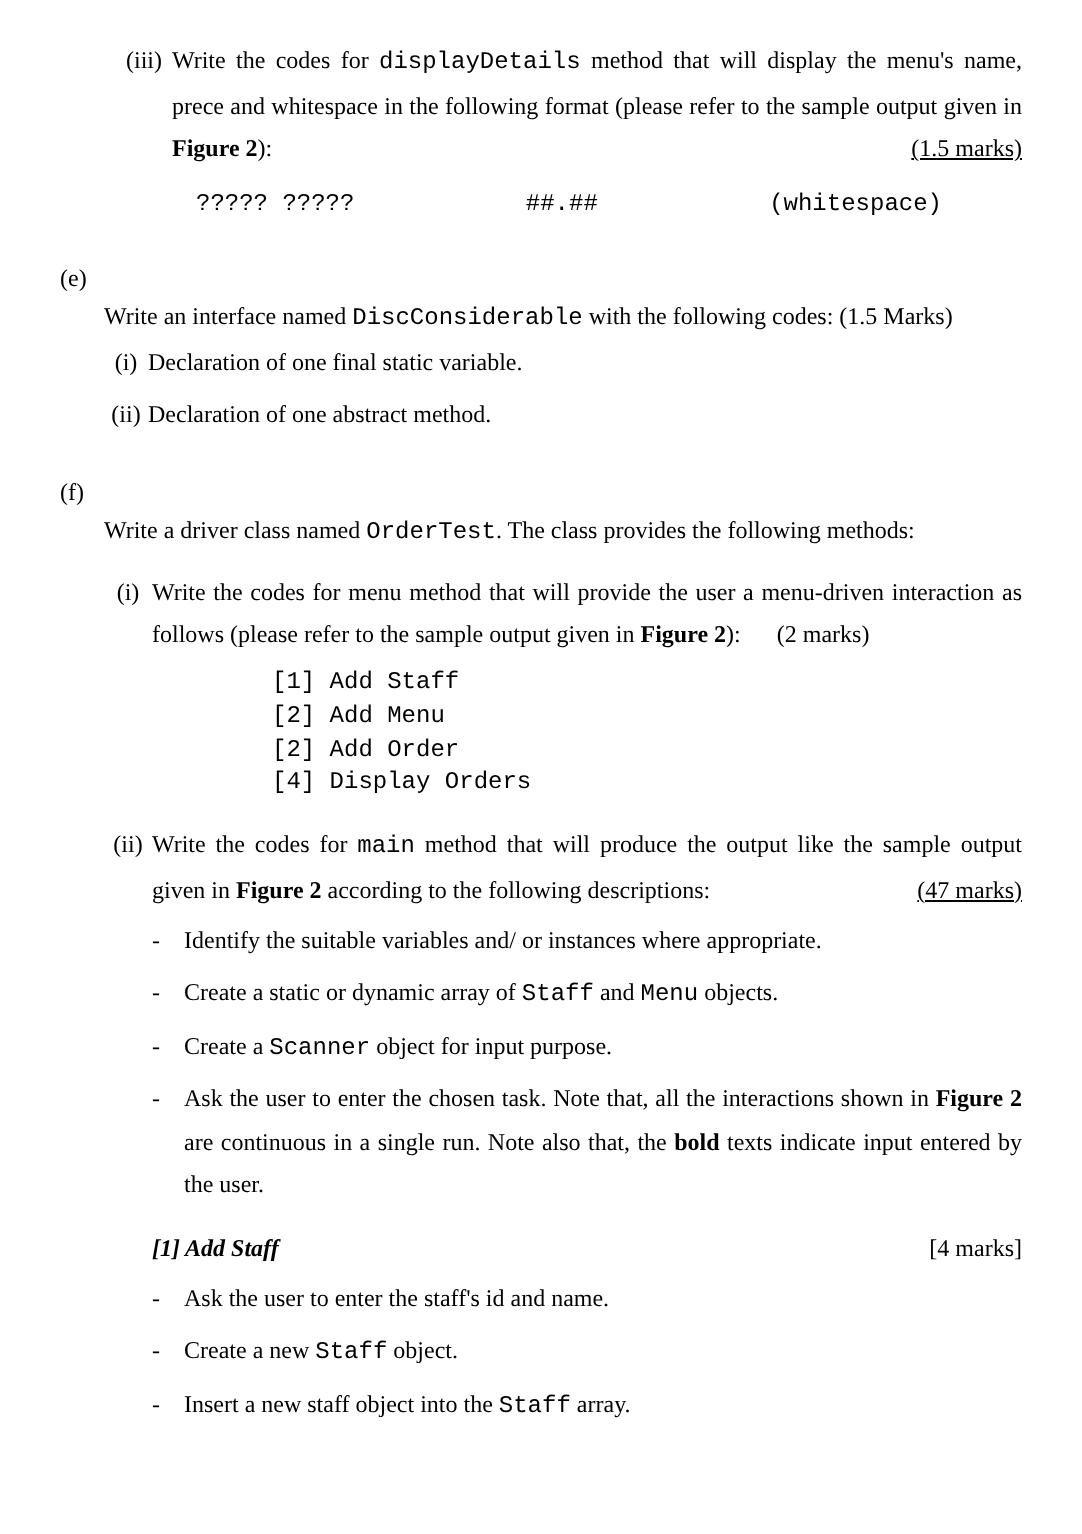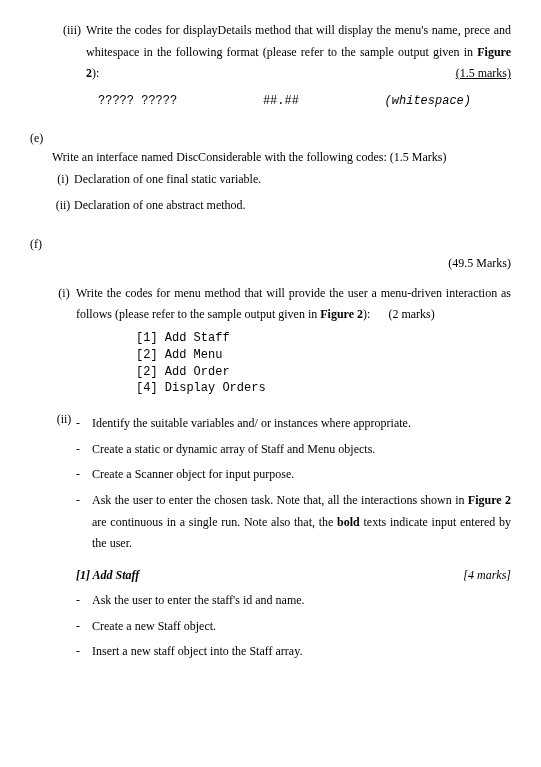--- a/index.html
+++ b/index.html
@@ -5,22 +5,22 @@
     * { margin: 0; padding: 0; box-sizing: border-box; }
     body {
       font-family: 'Times New Roman', Times, serif;
       font-size: 12px;
       color: #000;
       background: #fff;
       width: 541px;
       padding: 20px 30px 30px 30px;
       line-height: 1.8;
     }
-    .code { font-family: Liberation Serif, serif; }
-    .italic { font-style: italic; }
+    .code { font-family: Liberation Mono, monospace; }
+    .italic { }
     .bold { font-weight: bold; }
     .bold-italic { font-weight: bold; font-style: italic; }
     
     .sub-item { display: flex; margin-bottom: 4px; }
     .sub-marker { min-width: 28px; text-align: center; }
     .sub-content { flex: 1; }
     
     .main-item { display: flex; margin-bottom: 4px; margin-top: 14px; }
     .main-marker { min-width: 22px; }
     .main-content { flex: 1; margin-top: 19px; }
@@ -80,39 +80,45 @@
     <div class="sub-item">
       <div class="sub-marker" style="min-width:22px;">(ii)</div>
       <div class="sub-content">Declaration of one abstract method.</div>
     </div>
   </div>
 </div>
 
 <div class="main-item">
   <div class="main-marker">(f)</div>
   <div class="main-content">
-    <div style="text-align:right;">(49.5 Marks)</div>
+    <div class="justify">
+      <span>Write a driver class named </span><span class="code">OrderTest</span><span>. The class provides the following methods:</span>
+    </div>
 
     <div class="sub-item" style="margin-top:8px;">
       <div class="sub-marker" style="min-width:24px;">(i)</div>
       <div class="sub-content justify">
         <span>Write the codes for menu method that will provide the user a menu-driven interaction as follows (please refer to the sample output given in </span><span class="bold">Figure 2</span><span>):</span>
         &nbsp;&nbsp;&nbsp;&nbsp;&nbsp;<span>(2 marks)</span>
         <div class="menu-block">
           <div>[1] Add Staff</div>
           <div>[2] Add Menu</div>
           <div>[2] Add Order</div>
           <div>[4] Display Orders</div>
         </div>
       </div>
     </div>
 
     <div class="sub-item">
       <div class="sub-marker" style="min-width:24px;">(ii)</div>
       <div class="sub-content">
+        <div class="justify">
+          <span>Write the codes for </span><span class="code">main</span><span> method that will produce the output like the sample output given in </span><span class="bold">Figure 2</span><span> according to the following descriptions:</span>
+          <span class="marks-right">(47 marks)</span>
+        </div>
 
         <div class="dash-item">
           <div class="dash-marker">-</div>
           <div class="dash-content">Identify the suitable variables and/ or instances where appropriate.</div>
         </div>
         <div class="dash-item">
           <div class="dash-marker">-</div>
           <div class="dash-content">
             <span>Create a static or dynamic array of </span><span class="code">Staff</span><span> and </span><span class="code">Menu</span><span> objects.</span>
           </div>

